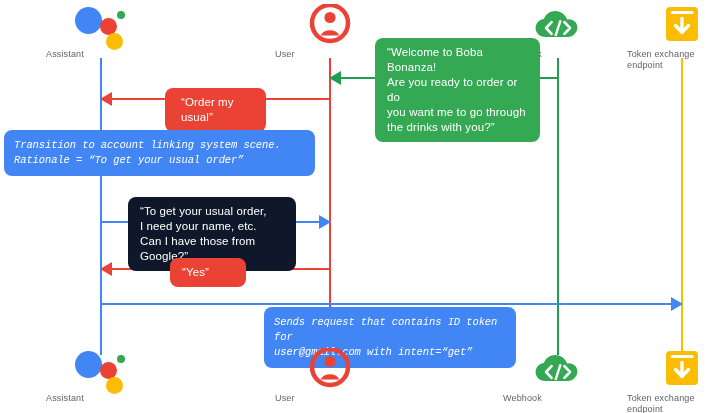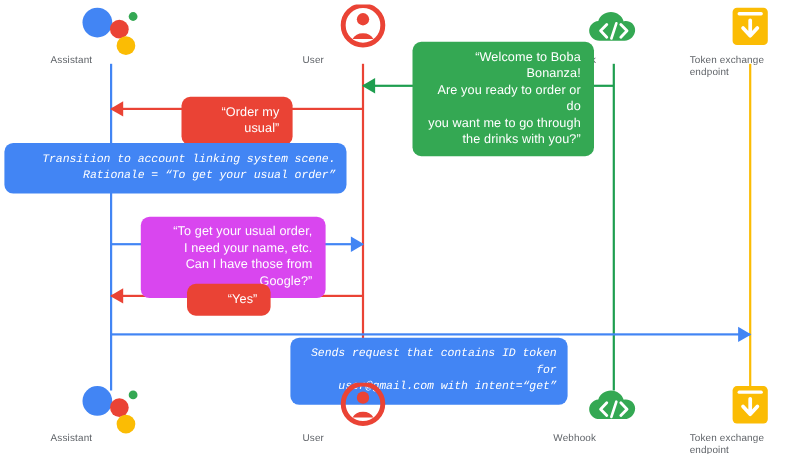--- a/index.html
+++ b/index.html
@@ -65,21 +65,21 @@
     border-bottom: 7px solid transparent;
   }
   .arrow.left  .head { left: -1px;  border-right: 12px solid currentColor; }
   .arrow.right .head { right: -1px; border-left: 12px solid currentColor; }
 
   
   .bubble {
     position: absolute;
     border-radius: 8px;
     color: #ffffff;
-    text-align: right;
+    text-align: left;
     box-sizing: border-box;
     white-space: pre-line;
   }
   .bubble.speech {
     font-size: 11.5px;
     line-height: 15px;
     padding: 7px 12px;
     letter-spacing: .1px;
   }
   .bubble.note {
@@ -175,21 +175,21 @@
   <div class="bubble speech" style="left:375px; top:38px; width:165px; background:#34a853;">“Welcome to Boba Bonanza!
 Are you ready to order or do
 you want me to go through
 the drinks with you?”</div>
 
   <div class="bubble speech" style="left:165px; top:88px; width:101px; background:#ea4335;padding-left:16px;">“Order my usual”</div>
 
   <div class="bubble note" style="left:4px; top:130px; width:311px; background:#4285f4;">Transition to account linking system scene.
 Rationale = “To get your usual order”</div>
 
-  <div class="bubble speech" style="left:128px; top:197px; width:168px; background:#d946ef;">“To get your usual order,
+  <div class="bubble speech" style="left:128px; top:197px; width:168px; background:#0f172a;">“To get your usual order,
 I need your name, etc.
 Can I have those from Google?”</div>
 
   <div class="bubble speech" style="left:170px; top:258px; width:76px; background:#ea4335;">“Yes”</div>
 
   <div class="bubble note" style="left:264px; top:307px; width:252px; background:#4285f4;">Sends request that contains ID token for
 user@gmail.com with intent=“get”</div>
 
   <div class="actor" style="left:46px; top:348px;">
     <div class="actor-icon">

